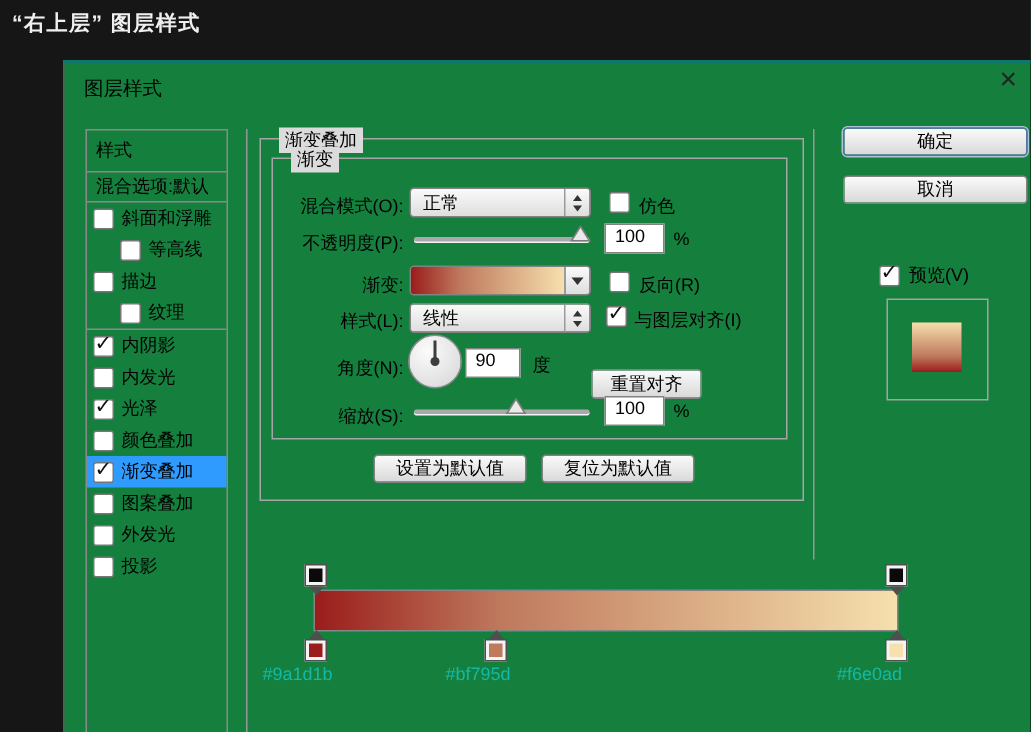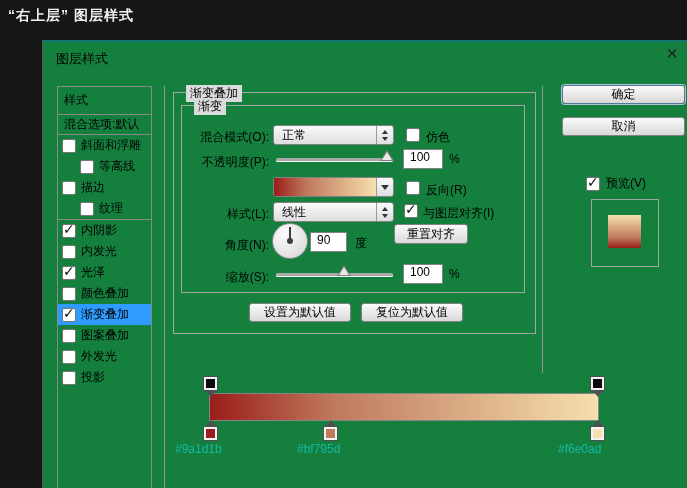--- a/index.html
+++ b/index.html
@@ -186,20 +186,21 @@
     <div class="unit" style="left:383px;top:87px;">仿色</div>
 
     <div class="flabel" style="left:138px;top:112px;">不透明度(P):</div>
     <div class="slider-track" style="left:233px;top:116px;width:117px;"></div>
     <div class="slider-thumb" style="left:337px;top:108px;"></div>
     <div class="field" style="left:360px;top:107px;width:40px;height:20px;">
       <span>100</span>
     </div>
     <div class="unit" style="left:406px;top:110px;">%</div>
 
+    <div class="flabel" style="left:138px;top:140px;">渐变:</div>
     <div class="gswatch">
       <div class="gfill" style="background: linear-gradient(90deg, rgb(154, 29, 27) 0%, rgb(191, 121, 93) 32%, rgb(246, 224, 173) 100%);"></div>
       <div class="garrow">
           <i class="tri-d-solo"></i>
         </div>
     </div>
     <span class="cb" style="position:absolute;left:363px;top:139px;"></span>
     <div class="unit" style="left:383px;top:140px;">反向(R)</div>
 
     <div class="flabel" style="left:138px;top:164px;">样式(L):</div>
@@ -217,21 +218,21 @@
 
     <div class="flabel" style="left:138px;top:195px;">角度(N):</div>
     <div class="dial">
       <div class="needle"></div>
       <div class="hub"></div>
     </div>
     <div class="field" style="left:267px;top:190px;width:37px;height:20px;">
       <span>90</span>
     </div>
     <div class="unit" style="left:312px;top:193px;">度</div>
-    <div class="btn" style="left:351px;top:182px;width:74px;height:20px;">重置对齐</div>
+    <div class="btn" style="left:351px;top:204px;width:74px;height:20px;">重置对齐</div>
 
     <div class="flabel" style="left:138px;top:227px;">缩放(S):</div>
     <div class="slider-track" style="left:233px;top:231px;width:117px;"></div>
     <div class="slider-thumb" style="left:294px;top:223px;"></div>
     <div class="field" style="left:360px;top:222px;width:40px;height:20px;">
       <span>100</span>
     </div>
     <div class="unit" style="left:406px;top:225px;">%</div>
 
     <div class="btn" style="left:206px;top:261px;width:102px;height:19px;">设置为默认值</div>

